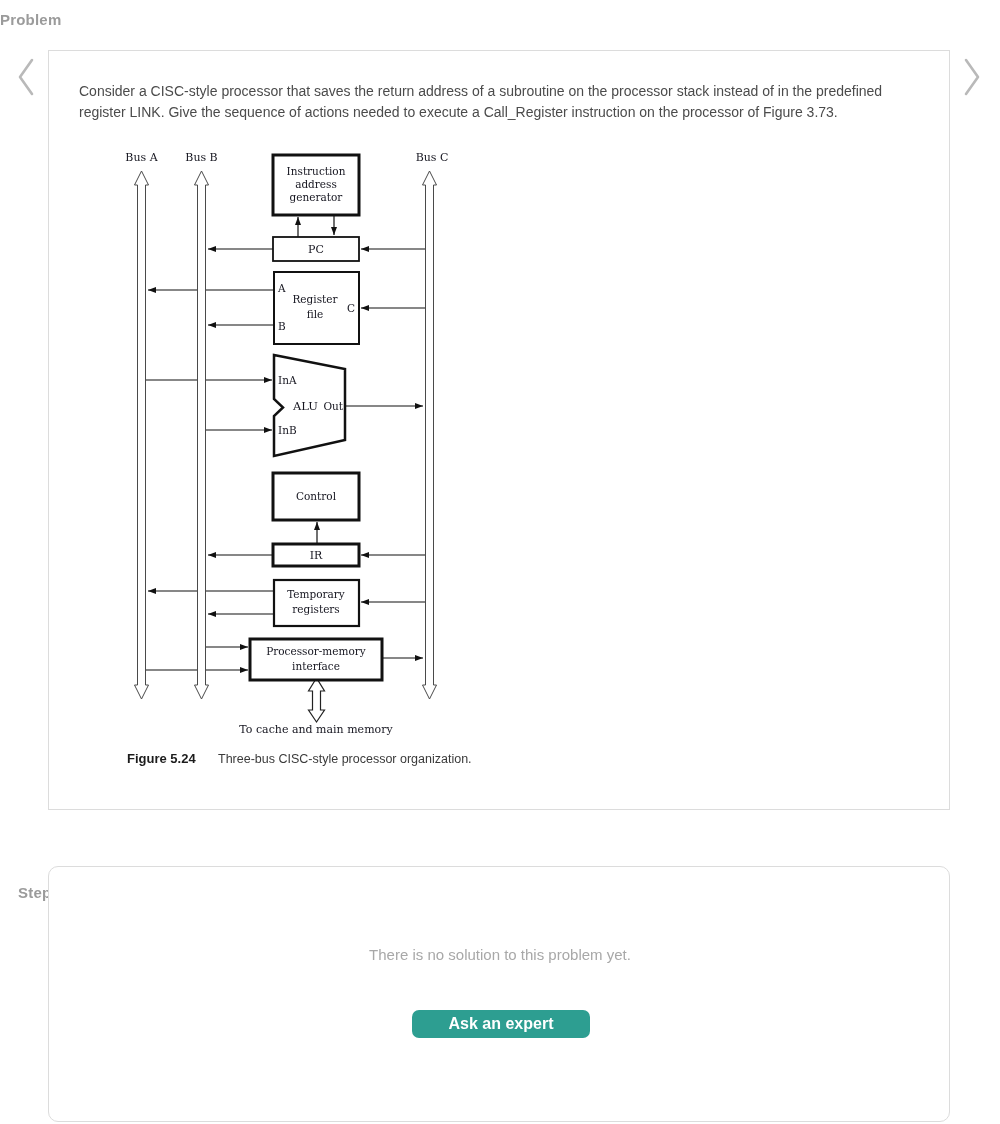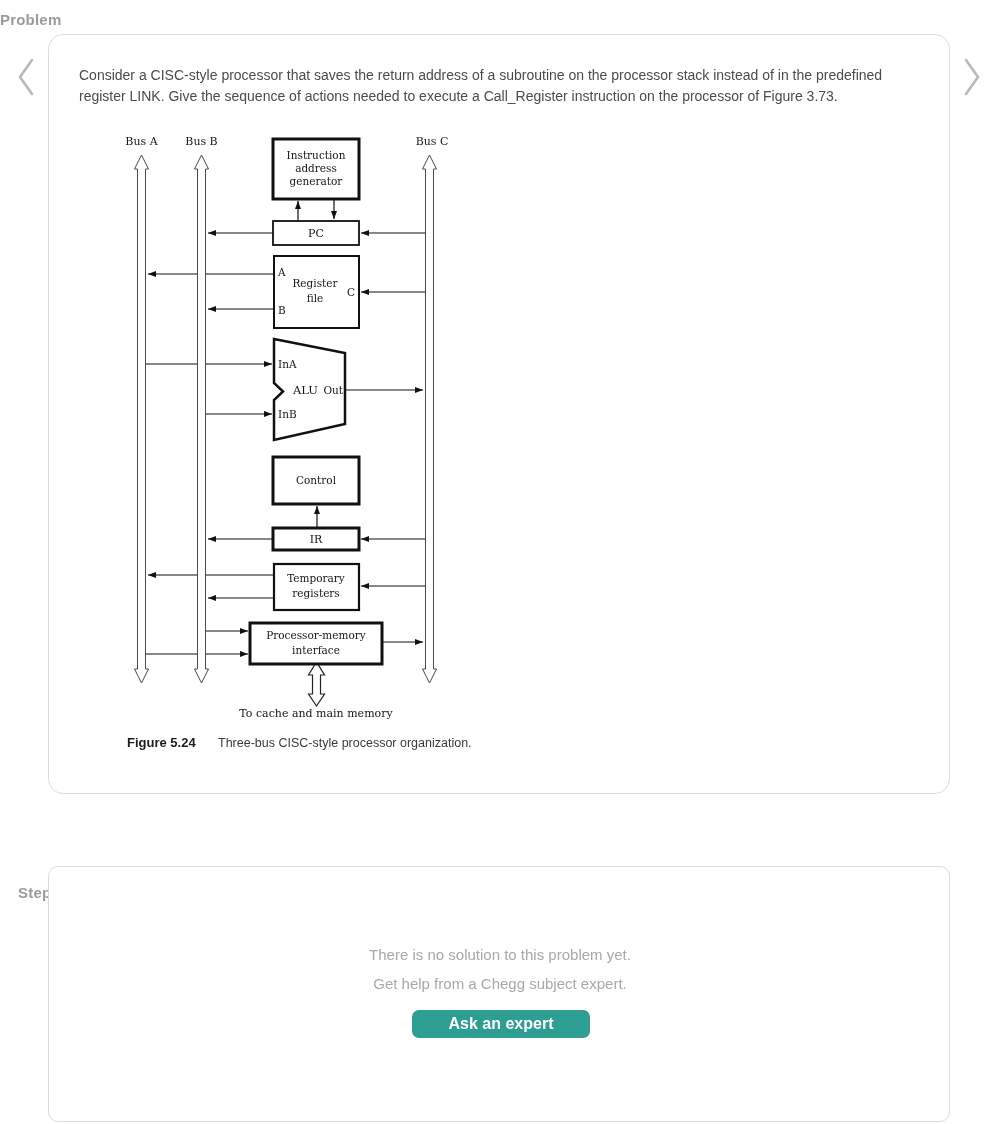--- a/index.html
+++ b/index.html
@@ -10,21 +10,21 @@
   .section-header{
     position:absolute;left:0;width:1000px;text-align:left;
     font-size:15px;font-weight:bold;color:#9b9b9b;letter-spacing:.2px;
   }
   #problem-header{top:11px;}
   #solution-header{top:884px;padding-left:18px;}
   .card{
     position:absolute;left:48px;width:902px;background:#fff;
     border:1px solid #dcdcdc;box-sizing:border-box;
   }
-  #problem-card{top:34px;height:760px;border-radius:15px;}
+  #problem-card{top:50px;height:760px;}
   #solution-card{top:866px;height:256px;border-radius:10px;}
   .nav-btn{
     position:absolute;top:56px;width:28px;height:42px;background:transparent;
     border:none;padding:0;cursor:pointer;
   }
   #prev-btn{left:12px;}
   #next-btn{left:958px;}
   .problem-text{
     position:absolute;left:30px;top:30px;width:830px;
     font-size:14px;line-height:21px;color:#4b4b4b;
@@ -153,15 +153,14 @@
 
     <text class="figlabel" x="126" y="754" font-size="13">Figure 5.24</text>
     <text class="figcap" x="217" y="754" font-size="12.5">Three-bus CISC-style processor organization.</text>
   </svg>
 </div>
 
 <div class="section-header" id="solution-header">Step-by-step solution</div>
 
 <div class="card" id="solution-card">
   <div class="empty-line" id="empty-line-1">There is no solution to this problem yet.</div>
-  <div class="empty-line" id="empty-line-2">Get help from a Chegg subject expert.</div>
   <button class="ask-btn" id="ask-expert-btn" style="background: rgb(45, 158, 145);">Ask an expert</button>
 </div>
 
 </body></html>

